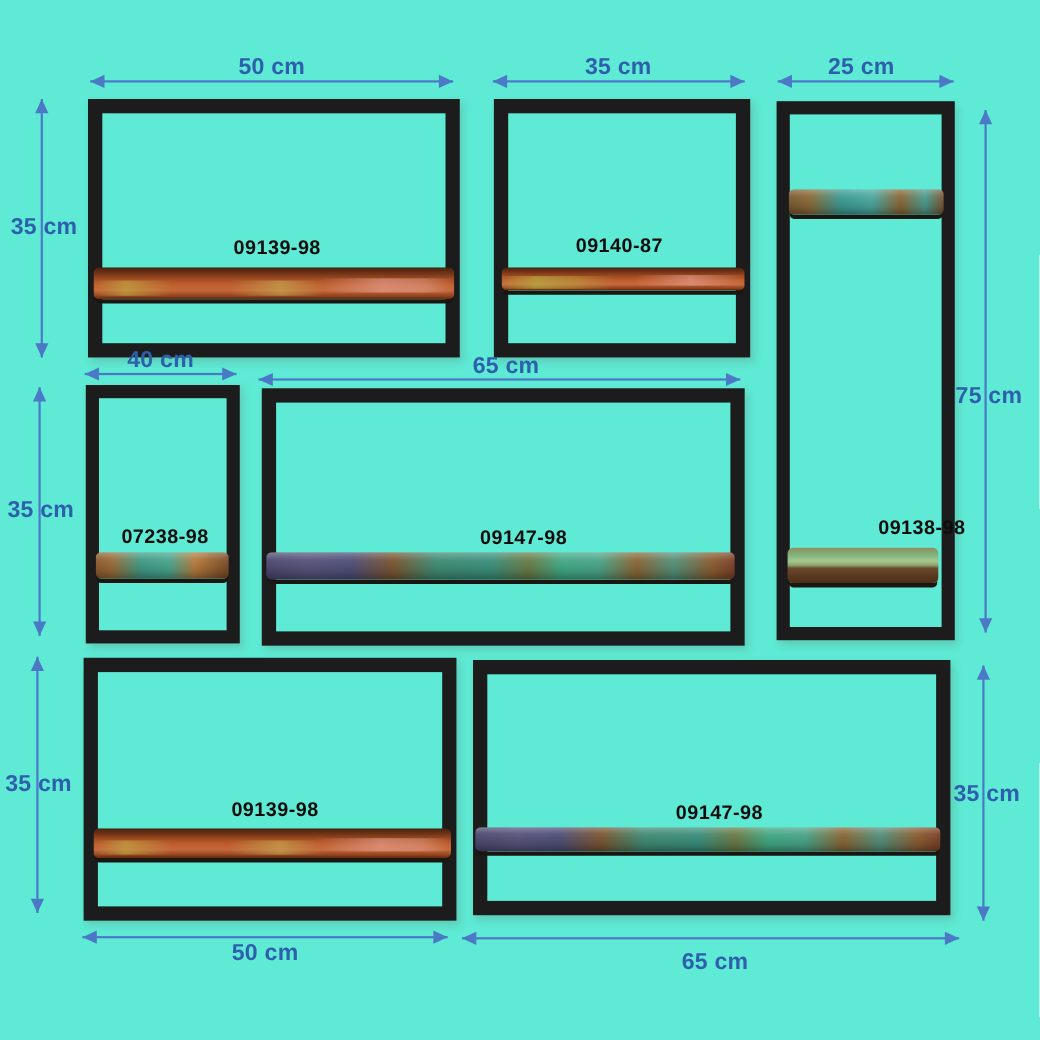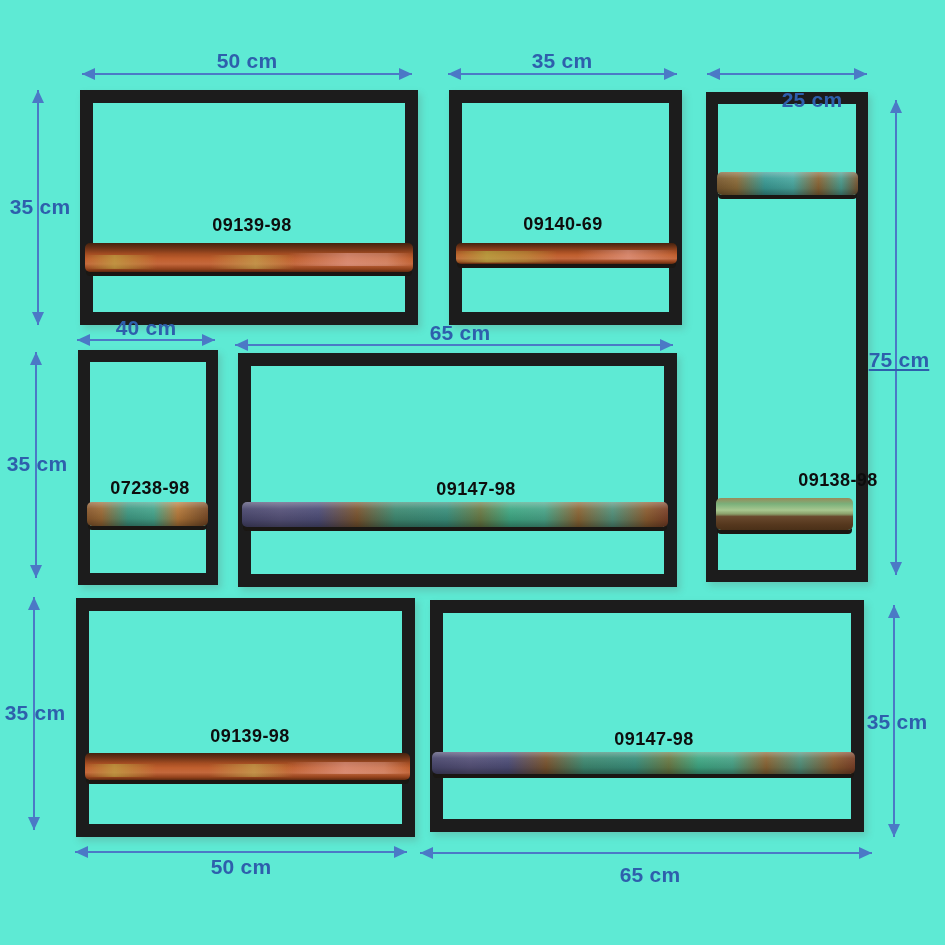--- a/index.html
+++ b/index.html
@@ -114,25 +114,25 @@
   <div class="varrow" style="left:33px; top:597px; height:233px;"></div>
   <div class="varrow" style="left:895px; top:100px; height:475px;"></div>
   <div class="varrow" style="left:893px; top:605px; height:232px;"></div>
   <div class="harrow" style="left:77px;  top:339px; width:138px;"></div>
   <div class="harrow" style="left:235px; top:344px; width:438px;"></div>
   <div class="harrow" style="left:75px;  top:851px; width:332px;"></div>
   <div class="harrow" style="left:420px; top:852px; width:452px;"></div>
 
   <div class="dim-label" style="left:247px; top:61px;">50 cm</div>
   <div class="dim-label" style="left:562px; top:61px;">35 cm</div>
-  <div class="dim-label" style="left:812px; top:61px;margin-top:39px;">25 cm</div>
+  <div class="dim-label" style="left:783px; top:61px;">25 cm</div>
   <div class="dim-label" style="left:40px;  top:207px;">35 cm</div>
   <div class="dim-label" style="left:37px;  top:464px;">35 cm</div>
   <div class="dim-label" style="left:35px;  top:713px;">35 cm</div>
-  <div class="dim-label" style="left:899px; top:360px;text-decoration:underline;">75 cm</div>
+  <div class="dim-label" style="left:899px; top:360px;">75 cm</div>
   <div class="dim-label" style="left:897px; top:722px;">35 cm</div>
   <div class="dim-label" style="left:146px; top:328px;">40 cm</div>
   <div class="dim-label" style="left:460px; top:333px;">65 cm</div>
   <div class="dim-label" style="left:241px; top:867px;">50 cm</div>
   <div class="dim-label" style="left:650px; top:875px;">65 cm</div>
 
   <div class="frame" style="left:80px;  top:90px;  width:338px; height:235px;"></div>
   <div class="frame" style="left:449px; top:90px;  width:233px; height:235px;"></div>
   <div class="frame thin" style="left:706px; top:92px;  width:162px; height:490px;"></div>
   <div class="frame thin" style="left:78px;  top:350px; width:140px; height:235px;"></div>
@@ -143,20 +143,20 @@
   <div class="plank plank-copper" style="left:85px;  top:243px; width:328px; height:29px;"></div>
   <div class="plank plank-copper-b" style="left:456px; top:243px; width:221px; height:21px;"></div>
   <div class="plank plank-patina-c" style="left:717px; top:172px; width:141px; height:23px;"></div>
   <div class="plank plank-ledge" style="left:716px; top:498px; width:137px; height:32px;"></div>
   <div class="plank plank-patina-d" style="left:87px;  top:502px; width:121px; height:24px;"></div>
   <div class="plank plank-patina" style="left:242px; top:502px; width:426px; height:25px;"></div>
   <div class="plank plank-copper" style="left:85px;  top:753px; width:325px; height:27px;"></div>
   <div class="plank plank-patina" style="left:432px; top:752px; width:423px; height:22px;"></div>
 
   <div class="code-label" style="left:252px; top:225px;">09139-98</div>
-  <div class="code-label" style="left:563px; top:224px;">09140-69</div>
+  <div class="code-label" style="left:563px; top:224px;">09140-87</div>
   <div class="code-label" style="left:790px; top:480px;margin-left:48px;">09138-98</div>
   <div class="code-label" style="left:150px; top:488px;">07238-98</div>
   <div class="code-label" style="left:476px; top:489px;">09147-98</div>
   <div class="code-label" style="left:250px; top:736px;">09139-98</div>
   <div class="code-label" style="left:654px; top:739px;">09147-98</div>
 
 </div>
 
 </body></html>

